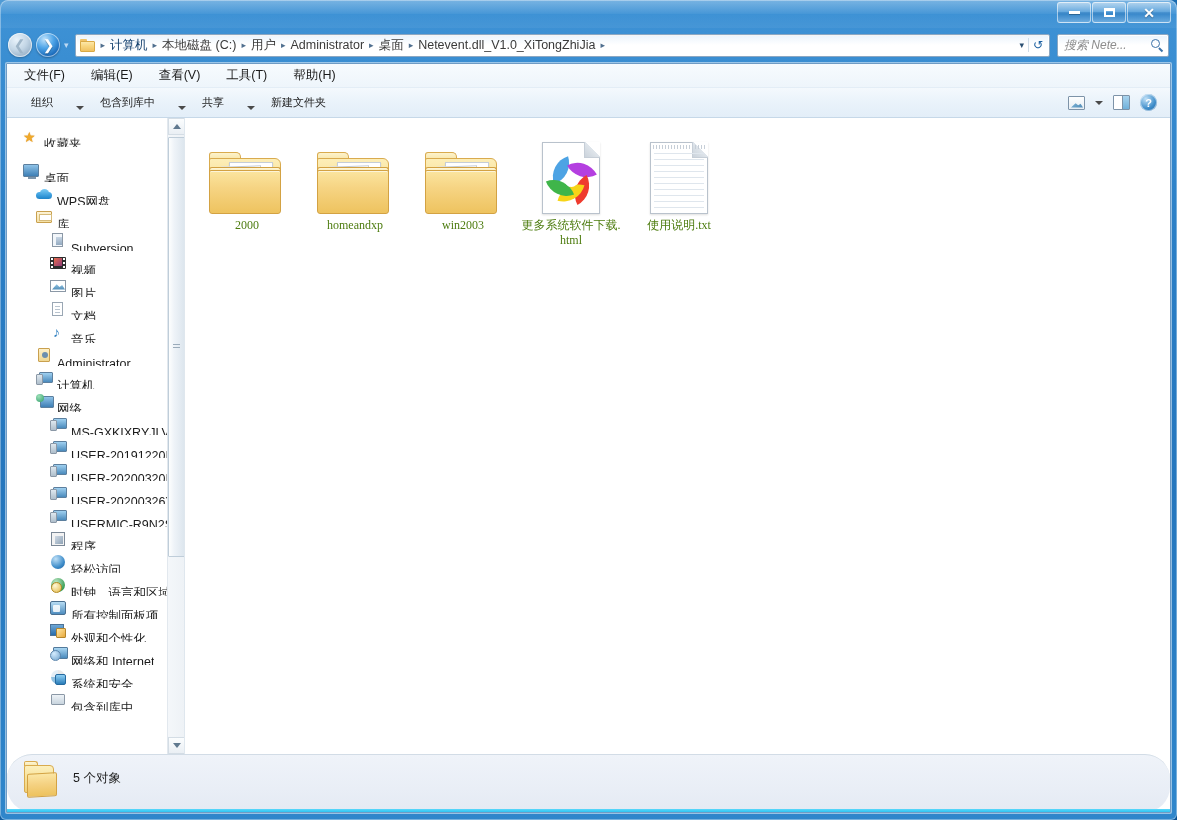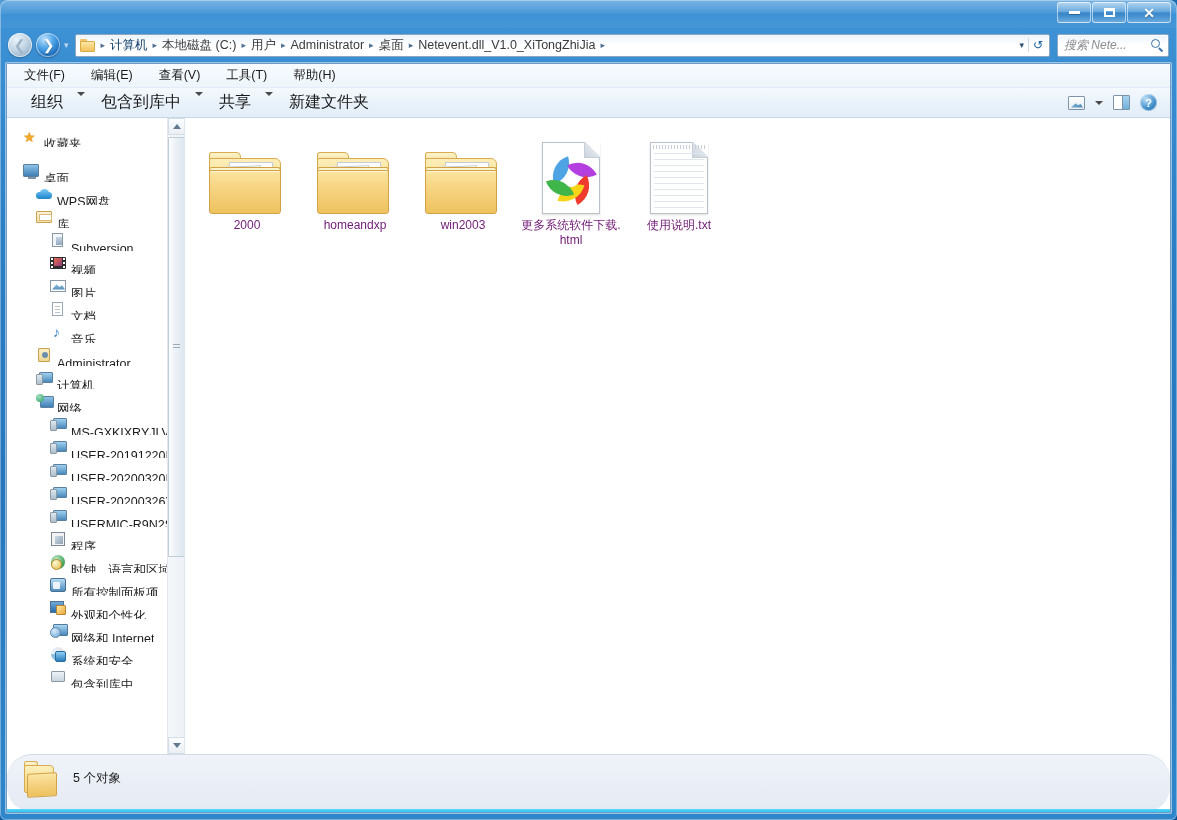--- a/index.html
+++ b/index.html
@@ -145,21 +145,21 @@
   }
   .menuitem { font-size:12.5px; color:#1a1a1a; padding:2px 3px; }
 
   
   #toolbar {
     height:30px; flex:0 0 auto;
     background: linear-gradient(180deg,#f4f9fd 0%,#e9f2fa 52%,#e3eef8 100%);
     border-bottom:1px solid #c6d8e8;
     display:flex; align-items:center; padding:0 8px 0 16px;
   }
-  .tbitem { display:flex; align-items:flex-start; gap:14px; font-size:16px; color:#1b1b1b; padding:3px 8px; border-radius:3px; }
+  .tbitem { display:flex; align-items:flex-end; gap:23px; font-size:11px; color:#1b1b1b; padding:3px 8px; border-radius:3px; }
   .caret { width:0;height:0;border-left:4px solid transparent;border-right:4px solid transparent;border-top:4px solid #4a4a4a;}
   .tb-spacer { flex:1 1 auto; }
   .tbicon { display:flex; align-items:center; justify-content:center; padding:3px 5px; border-radius:3px;}
   .ico-view { width:17px; height:14px; border:1px solid #7d93a8; background:linear-gradient(180deg,#fdfefe,#e7eef4); position:relative; border-radius:1px;}
   .ico-view::after{content:""; position:absolute; left:2px; bottom:1px; width:12px; height:6px;
     background:linear-gradient(135deg,#7fb5d8,#4e8ab5); clip-path:polygon(0 100%,38% 28%,60% 62%,80% 38%,100% 100%);}
   .ico-pane { width:17px; height:15px; border:1px solid #7d93a8; background:#fff; position:relative; border-radius:1px;}
   .ico-pane::after{content:""; position:absolute; right:0; top:0; bottom:0; width:6px; background:linear-gradient(180deg,#a9d4ee,#6fb0da); border-left:1px solid #7d93a8;}
   .ico-help { width:17px;height:17px;border-radius:50%;
     background:radial-gradient(circle at 34% 28%,#bfe0f7,#3d8cc9 60%,#1e5f9c 100%);
@@ -277,21 +277,21 @@
   #filepane {
     flex:1 1 auto; background:#fff; position:relative; overflow:hidden;
     padding:12px 0 0 0;
   }
   #filegrid { display:flex; flex-wrap:wrap; align-content:flex-start; padding-left:8px; }
   .fileitem {
     width:108px; padding:4px 2px 6px 2px; margin:0 0 10px 0;
     display:flex; flex-direction:column; align-items:center;
   }
   .thumb { width:80px; height:80px; position:relative; display:flex; align-items:flex-end; justify-content:center; }
-  .fname { margin-top:4px; font-size:12px; color:#701a75; text-align:center; line-height:15px; width:102px; word-break:break-all; }
+  .fname { margin-top:4px; font-size:12px; color:#4d7c0f; text-align:center; line-height:15px; width:102px; word-break:break-all;font-family:Liberation Serif, serif; }
 
   
   .folder { position:relative; width:76px; height:62px; }
   .folder .back {
     position:absolute; left:0; top:6px; width:72px; height:54px;
     background:linear-gradient(180deg,#fdeeb8 0%,#f8e29a 40%,#f2d07a 100%);
     border:1px solid #d9ab4e; border-radius:2px 6px 2px 2px;
   }
   .folder .tabtop {
     position:absolute; left:0; top:0; width:32px; height:9px;
@@ -607,20 +607,26 @@
           </div>
 
 
           <div class="nav-row ind2">
             <span class="nav-ico">
                   <i class="ic-prog"></i>
                 </span>
             <span class="lbl">程序</span>
           </div>
 
+          <div class="nav-row ind2">
+            <span class="nav-ico">
+                  <i class="ic-ease"></i>
+                </span>
+            <span class="lbl">轻松访问</span>
+          </div>
 
           <div class="nav-row ind2">
             <span class="nav-ico">
                   <i class="ic-clock"></i>
                 </span>
             <span class="lbl">时钟、语言和区域</span>
           </div>
 
           <div class="nav-row ind2">
             <span class="nav-ico">

